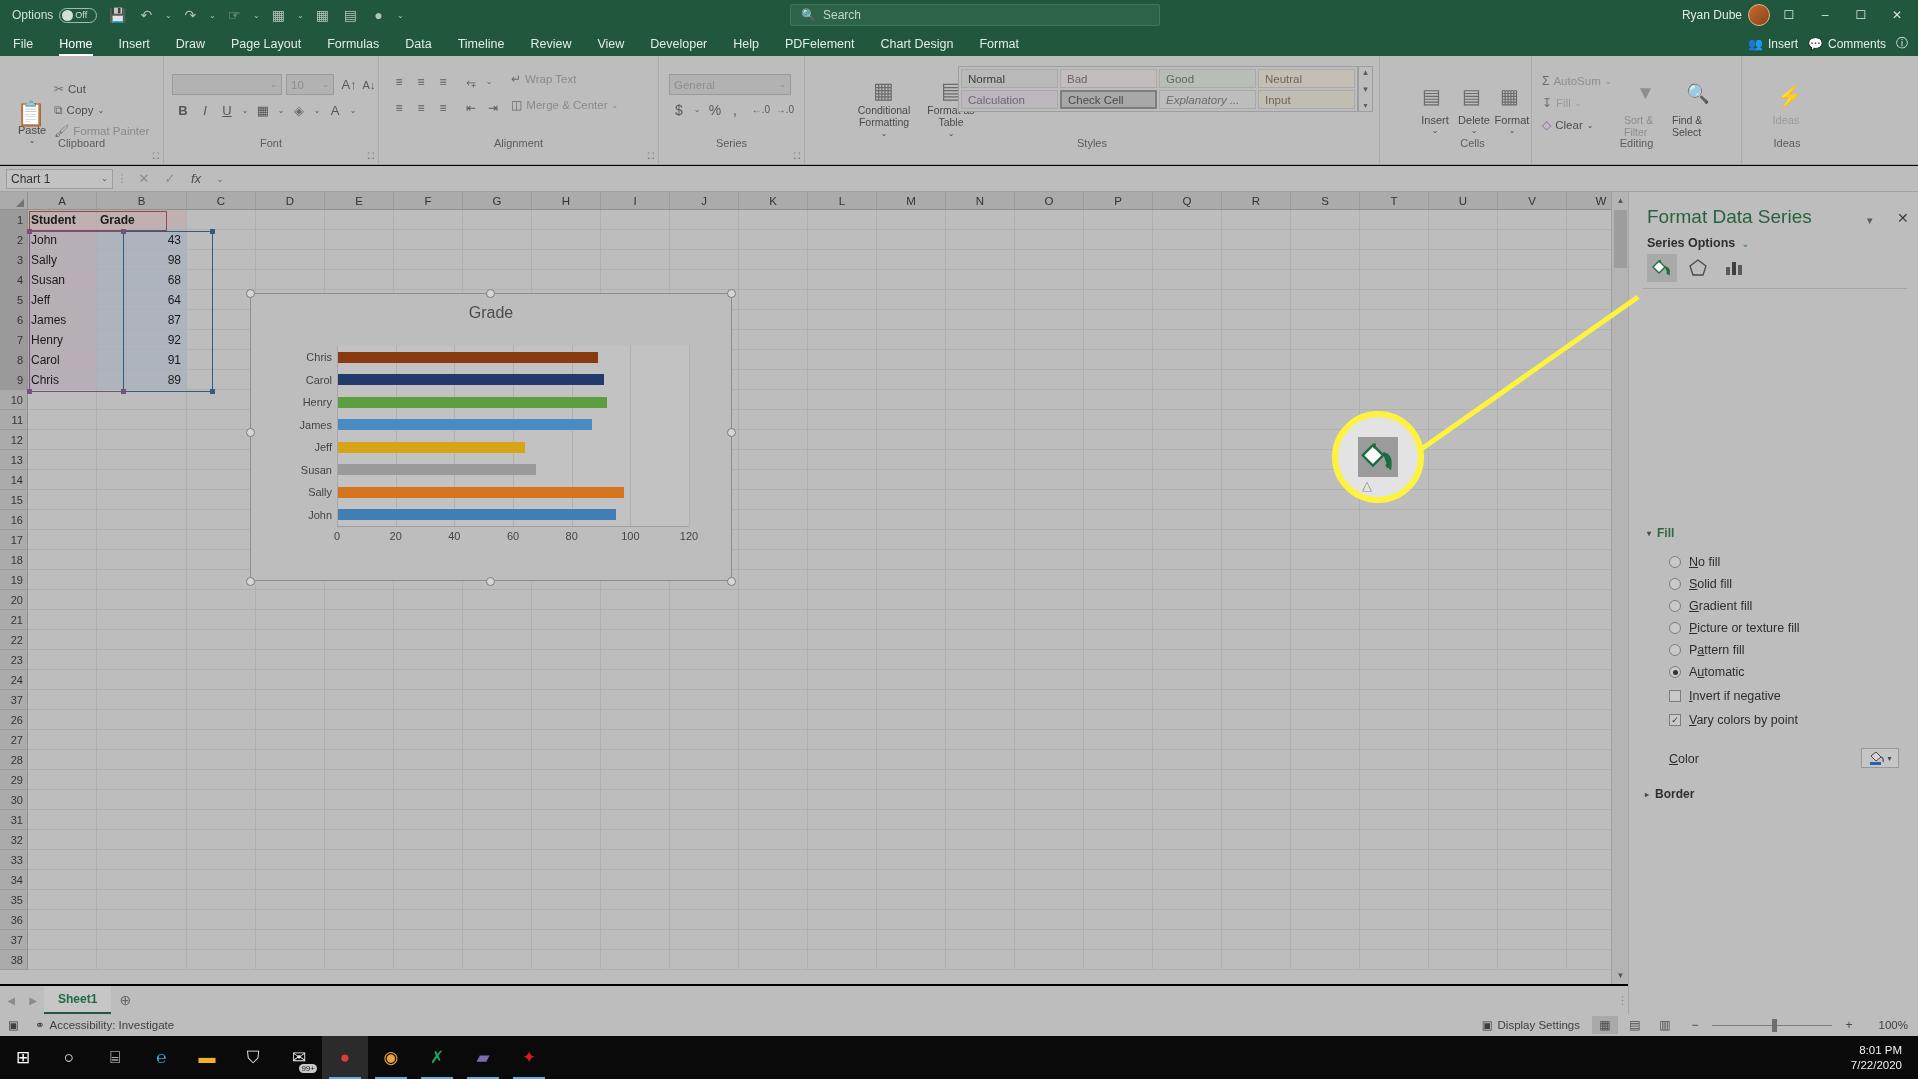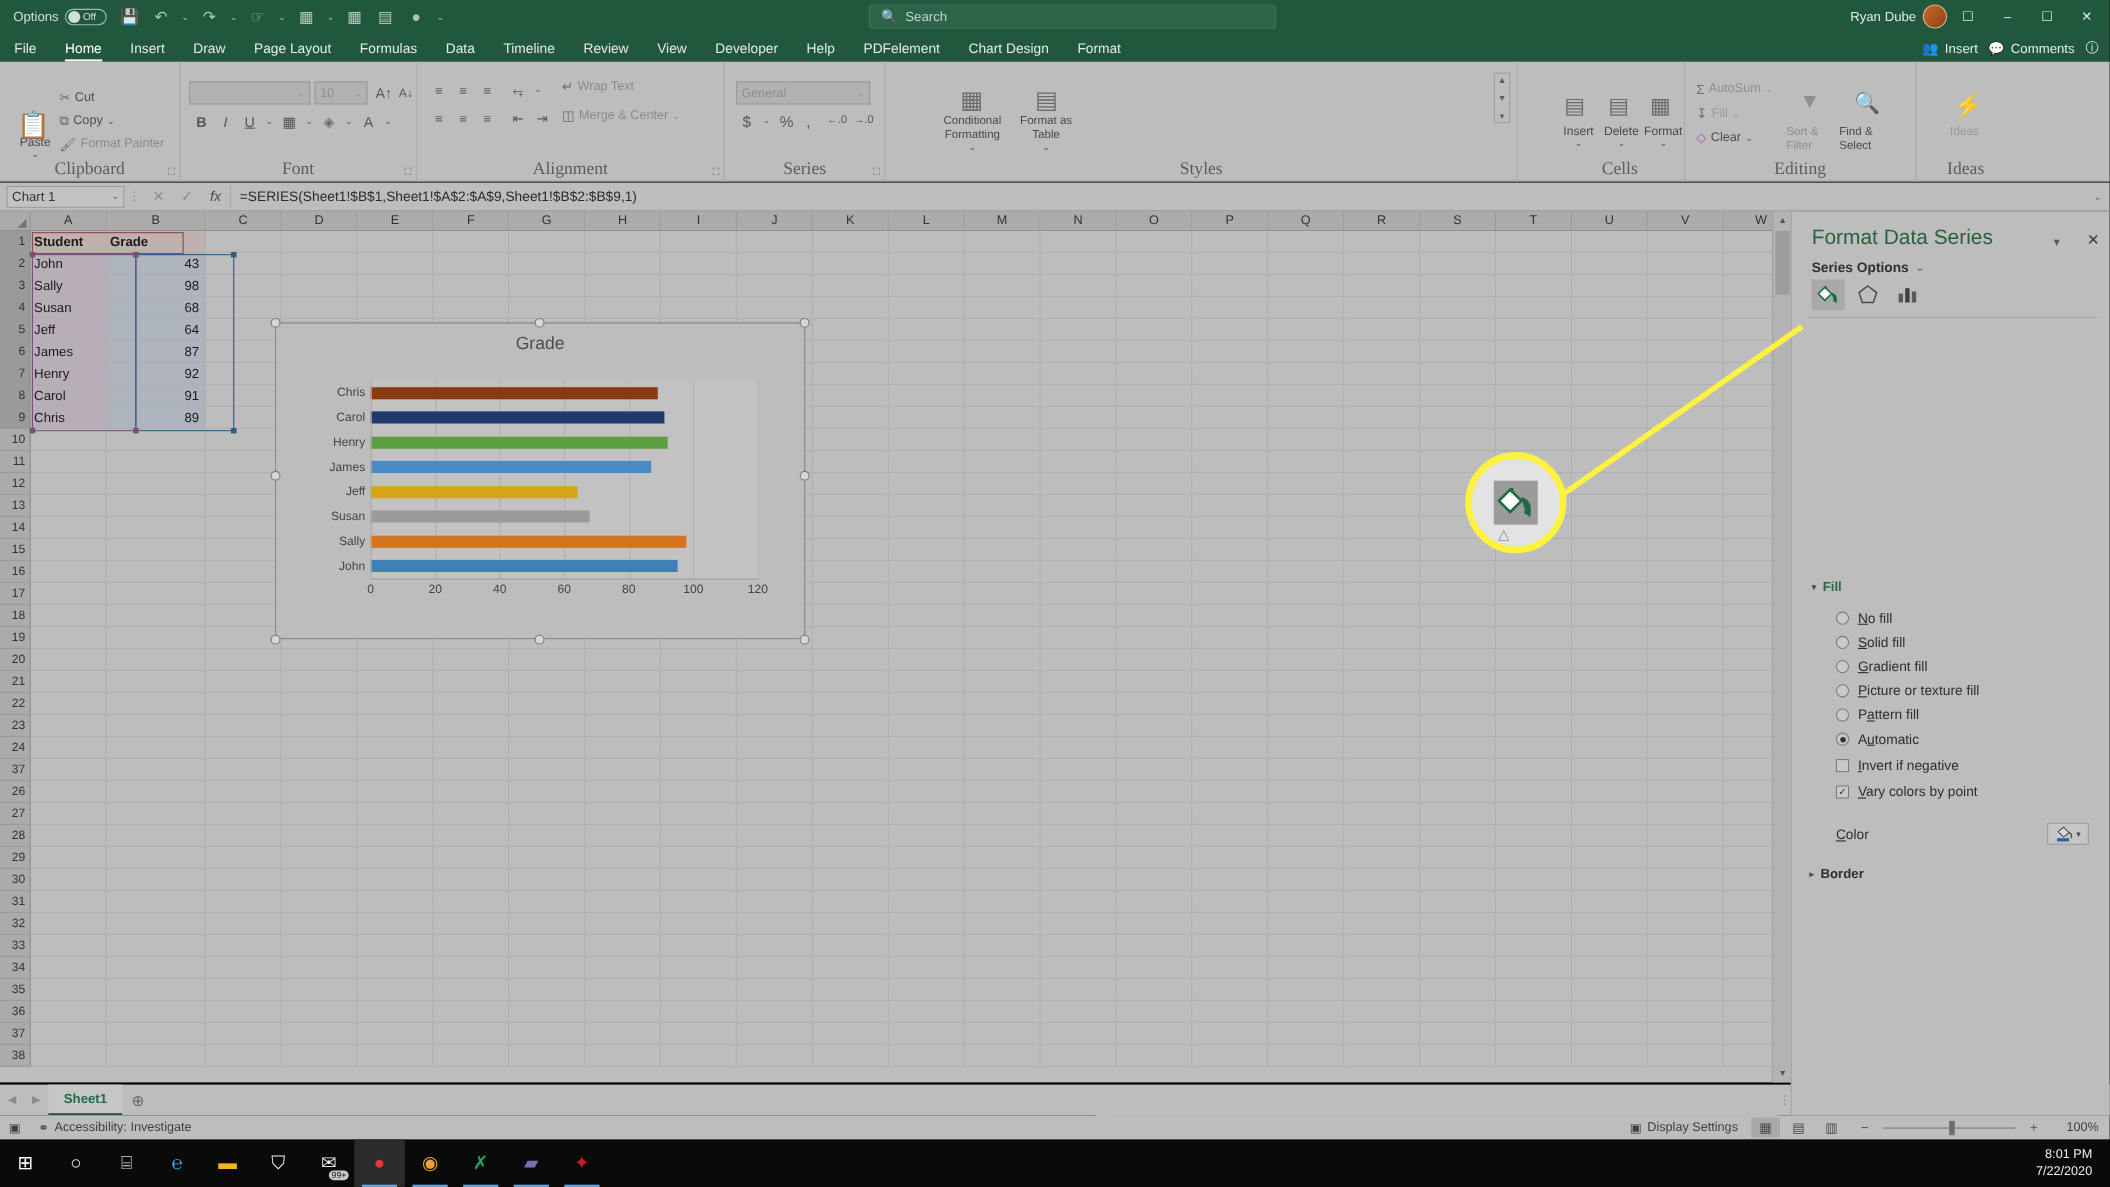--- a/index.html
+++ b/index.html
@@ -86,22 +86,22 @@
   
   .ribbon {
     position: absolute; left: 0; top: 56px; width: 1918px; height: 109px;
     background: #bdbdbd; border-bottom: 1px solid #a4a4a4;
   }
   .rgroup {
     position: absolute; top: 0; height: 109px;
     border-right: 1px solid #aaa;
   }
   .rgroup-label {
-    position: absolute; bottom: 2px; left: 0; right: 0; text-align: center;
-    font-size: 16px; color: #5c5c5c; font-family: Liberation Serif, serif;
+    position: absolute; bottom: 16px; left: 0; right: 0; text-align: center;
+    font-size: 11px; color: #5c5c5c;
   }
   .dlg-launcher {
     position: absolute; bottom: 3px; right: 4px; font-size: 9px; color: #6c6c6c;
   }
 
   .big-btn {
     position: absolute; display: flex; flex-direction: column;
     align-items: center; width: 52px; font-size: 11px; color: #4a4a4a;
   }
   .sm-row { position: absolute; display: flex; align-items: center; gap: 4px;
@@ -609,20 +609,30 @@
         <span style="font-size:8px;">⌄</span>
       </div>
       <div style="position:absolute;left:68px;top:22px;font-size:22px;color:#6a6a6a;">▦</div>
       <div class="big-btn" style="left:118px;top:48px;width:56px;text-align:center;line-height:12px;">
         <span style="font-size:10.5px;">Format as Table</span>
         <span style="font-size:8px;">⌄</span>
       </div>
       <div style="position:absolute;left:136px;top:22px;font-size:22px;color:#6a6a6a;">▤</div>
       <div class="rgroup-label">Styles</div>
     </div>
+    <div class="styles-gallery" id="styles-gallery">
+        <div class="style-cell sc-normal">Normal</div>
+        <div class="style-cell sc-bad">Bad</div>
+        <div class="style-cell sc-good">Good</div>
+        <div class="style-cell sc-neutral">Neutral</div>
+        <div class="style-cell sc-calc">Calculation</div>
+        <div class="style-cell sc-check">Check Cell</div>
+        <div class="style-cell sc-expl">Explanatory ...</div>
+        <div class="style-cell sc-input">Input</div>
+      </div>
     <div class="gal-scroll">
       <span>▲</span>
       <span>▼</span>
       <span>▾</span>
     </div>
 
     <div class="rgroup" style="left:1414px;width:118px;">
       <div class="big-btn" style="left:2px;top:58px;width:38px;">
         <span>Insert</span>
         <span style="font-size:8px;">⌄</span>
@@ -679,21 +689,20 @@
 
   <div class="fbar">
     <div class="namebox">
       <span>Chart 1</span>
       <span class="caret">⌄</span>
     </div>
     <div class="fb-dots">⋮</div>
     <div class="fb-btn">✕</div>
     <div class="fb-btn">✓</div>
     <div class="fb-fx">fx</div>
-    <div class="fb-input">=SERIES(Sheet1!$B$1,Sheet1!$A$2:$A$9,Sheet1!$B$2:$B$9,1)</div>
     <div class="fb-caret-right">⌄</div>
   </div>
 
   <div class="gridwrap">
     <div class="corner"></div>
     <div class="colhead" id="colhead">
         <div class="ch" style="width: 69px;">A</div>
         <div class="ch" style="width: 90px;">B</div>
         <div class="ch" style="width: 69px;">C</div>
         <div class="ch" style="width: 69px;">D</div>

